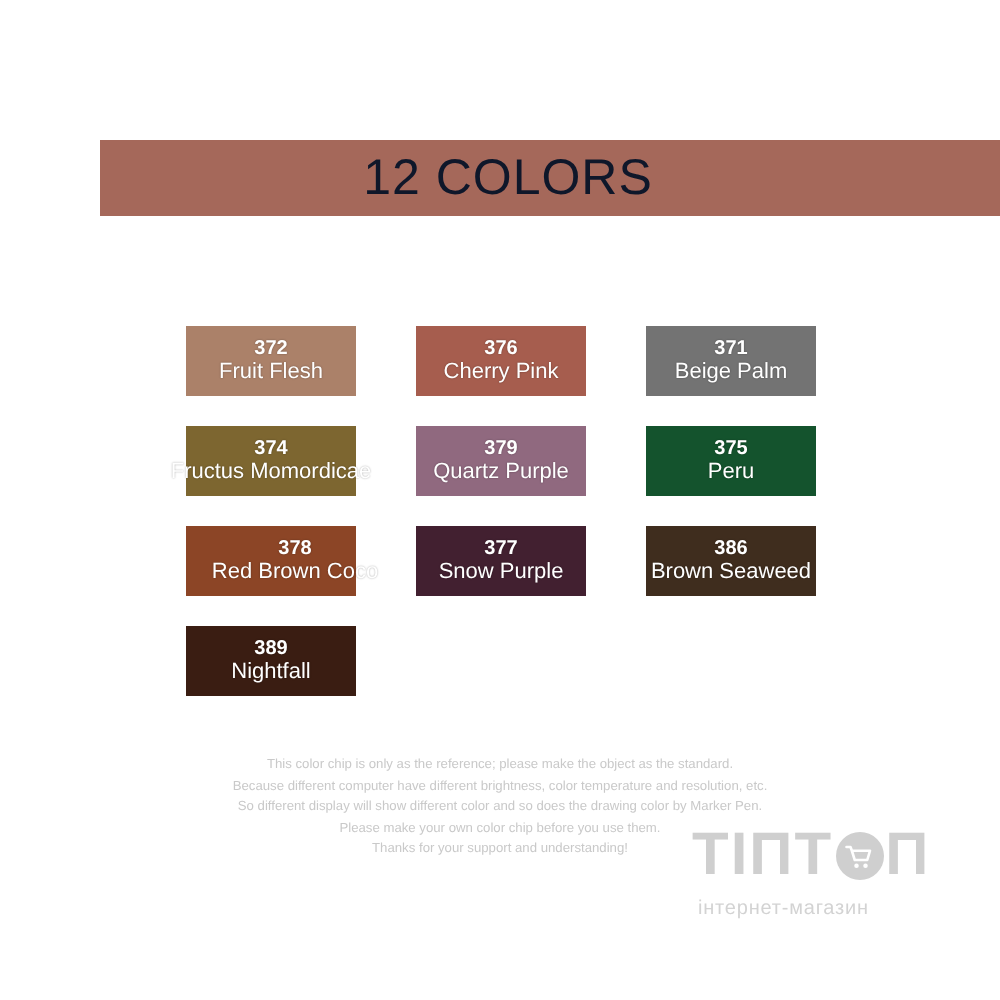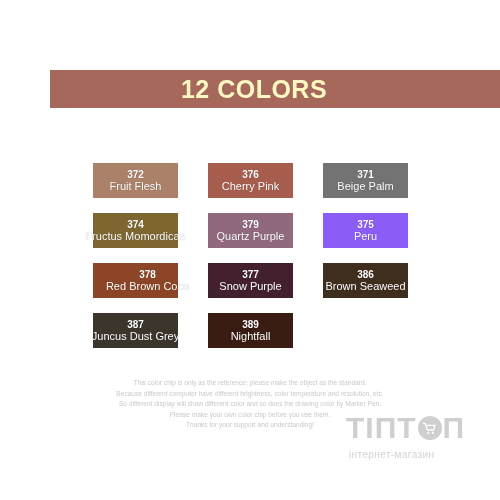--- a/index.html
+++ b/index.html
@@ -27,23 +27,23 @@
     left: 50px;
     top: 70px;
     right: 0;
     height: 38px;
     background: #a5685a;
     display: flex;
     align-items: center;
     justify-content: center;
   }
   .banner-title {
-    color: #fef9c3;
+    color: #0f172a;
     font-size: 25px;
-    font-weight: bold;
+    font-weight: normal;
     letter-spacing: 0.5px;
     line-height: 1;
     padding-right: 42px;
     white-space: nowrap;
   }
 
   
   .subtitle {
     position: absolute;
     left: 0;
@@ -174,44 +174,40 @@
     <div class="swatch" id="sw3" style="background: rgb(125, 102, 48);">
       <div class="swatch-code">374</div>
       <div class="swatch-name">Fructus Momordicae</div>
     </div>
 
     <div class="swatch" id="sw4" style="background: rgb(144, 105, 127);">
       <div class="swatch-code">379</div>
       <div class="swatch-name">Quartz Purple</div>
     </div>
 
-    <div class="swatch" id="sw5" style="background: #8b5cf6;">
+    <div class="swatch" id="sw5" style="background: #14532d;">
       <div class="swatch-code">375</div>
       <div class="swatch-name">Peru</div>
     </div>
 
     <div class="swatch" id="sw6" style="background: rgb(140, 69, 38); padding-left: 24px;">
       <div class="swatch-code">378</div>
       <div class="swatch-name">Red Brown Coco</div>
     </div>
 
     <div class="swatch" id="sw7" style="background: rgb(66, 32, 48);">
       <div class="swatch-code">377</div>
       <div class="swatch-name">Snow Purple</div>
     </div>
 
     <div class="swatch" id="sw8" style="background: rgb(63, 45, 30);">
       <div class="swatch-code">386</div>
       <div class="swatch-name">Brown Seaweed</div>
     </div>
 
-    <div class="swatch" id="sw9" style="background: rgb(60, 53, 44);">
-      <div class="swatch-code">387</div>
-      <div class="swatch-name">Juncus Dust Grey</div>
-    </div>
 
 
     <div class="swatch" id="sw11" style="background: rgb(58, 29, 18);">
       <div class="swatch-code">389</div>
       <div class="swatch-name">Nightfall</div>
     </div>
 
   </div>
 
   <div class="notes">

